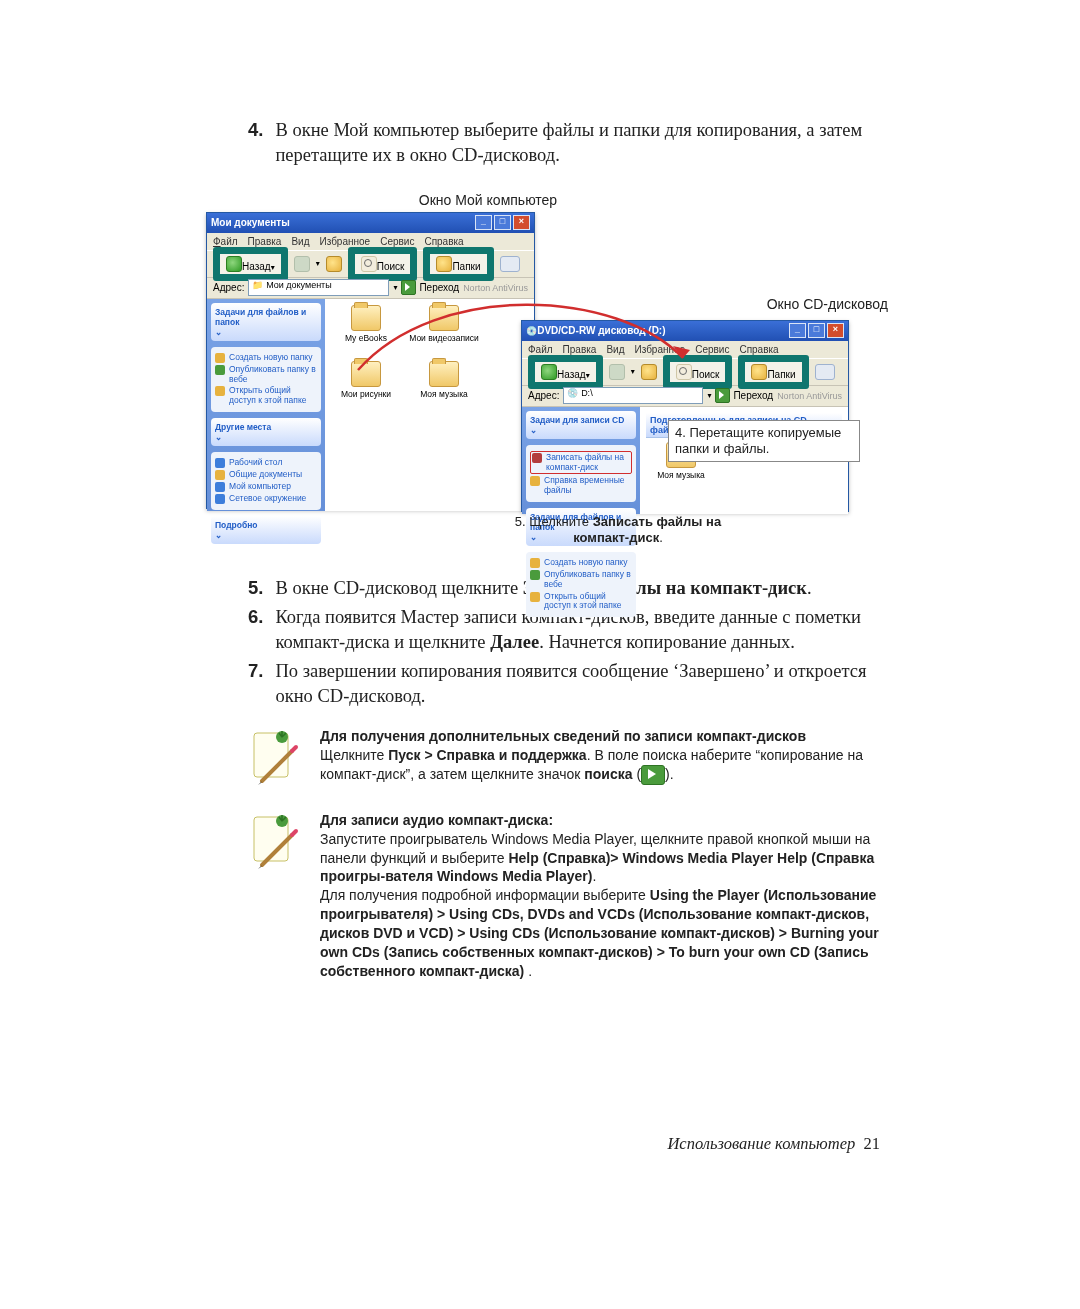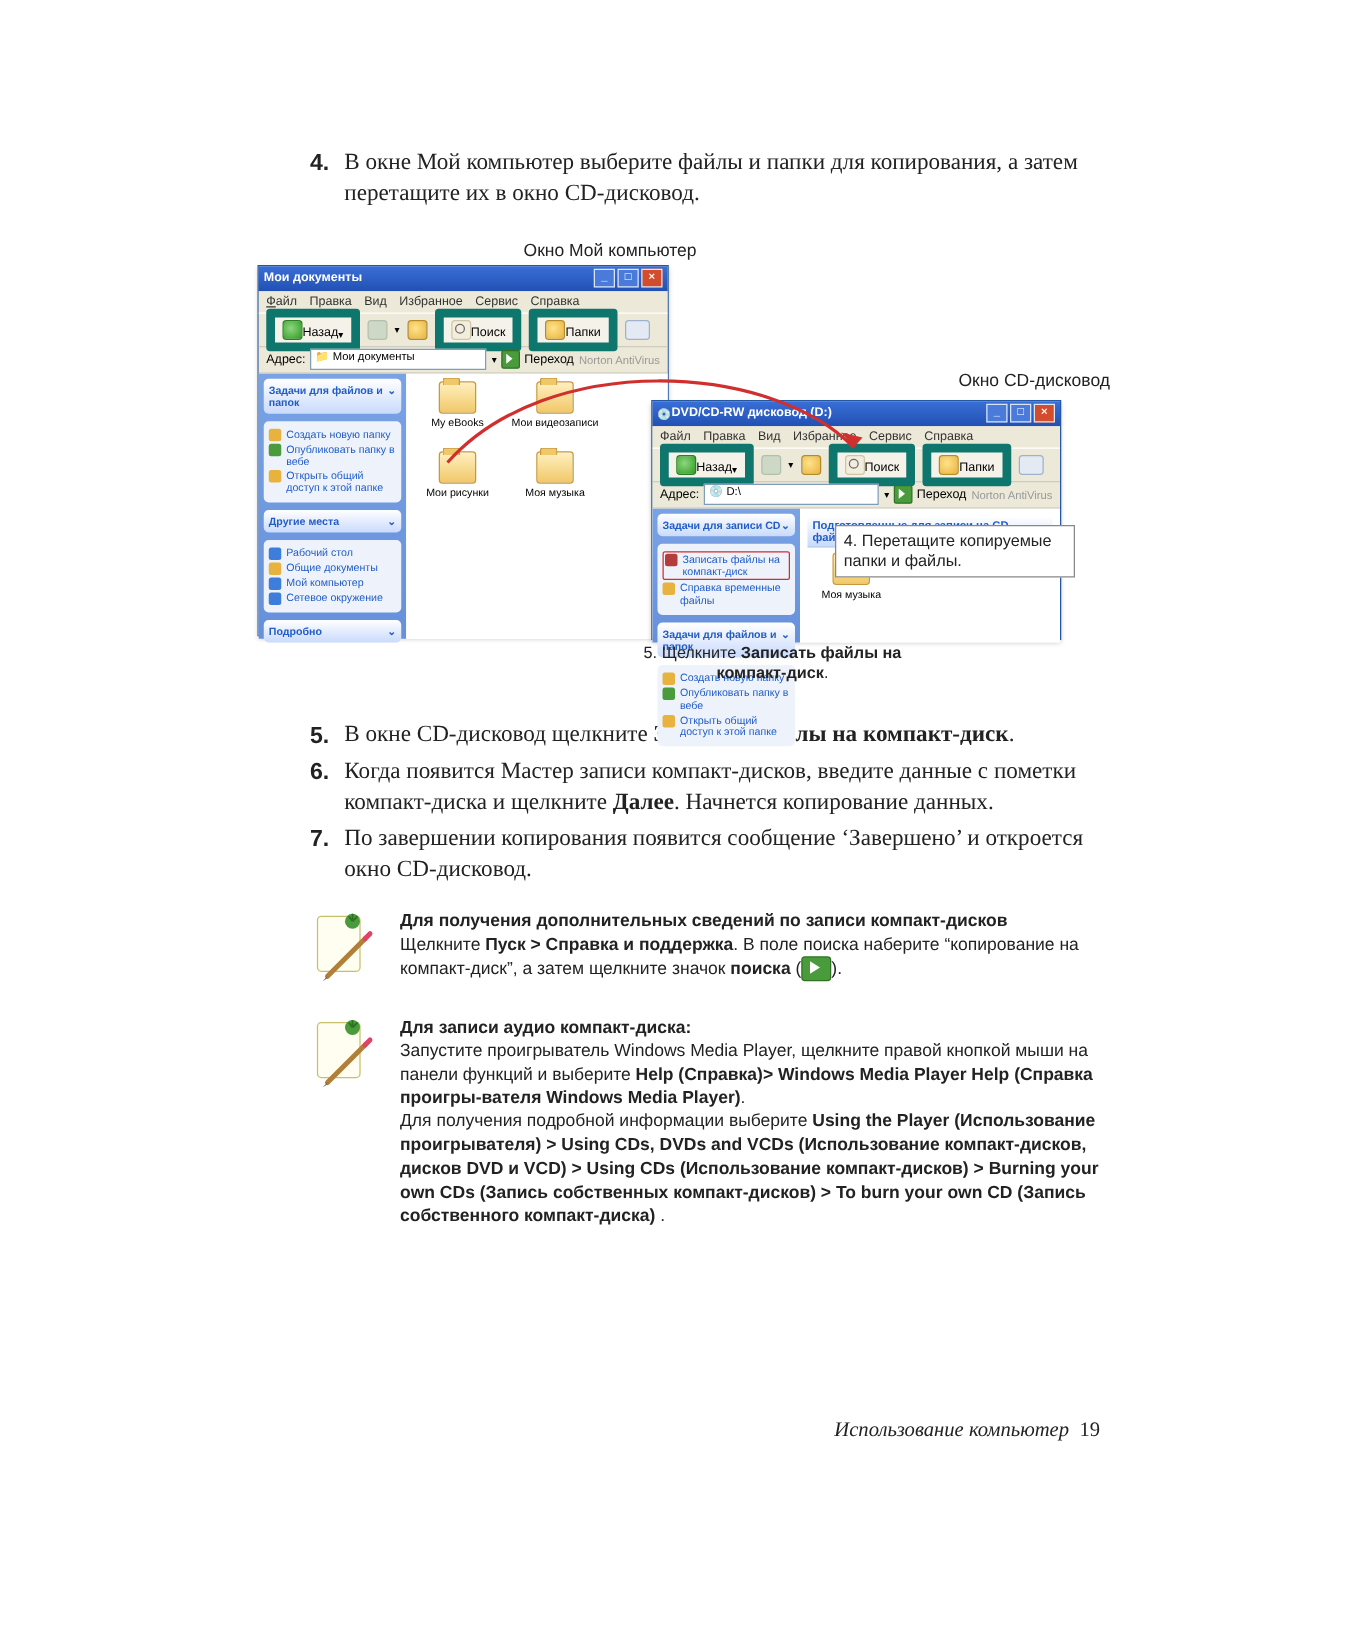--- a/index.html
+++ b/index.html
@@ -40,21 +40,21 @@
   .ico-search::after{content:"";position:absolute;left:2px;top:2px;width:6px;height:6px;border:1.5px solid #6a6a6a;border-radius:50%;}
   .ico-folders{background:radial-gradient(circle at 40% 40%,#ffe38a,#e7b23e);border:1px solid #b58b2a;}
   .addr-bar{height:20px;background:#ece9d8;display:flex;align-items:center;gap:4px;padding:0 6px;font-size:10px;border-bottom:1px solid #c7c3b5;}
   .addr-field{flex:1;height:15px;background:#fff;border:1px solid #7f9db9;font-size:9px;padding:0 3px;}
   .go-btn{display:flex;align-items:center;gap:3px;}
   .go-ico{width:13px;height:13px;background:#4a9b3c;border:1px solid #2e7324;border-radius:2px;position:relative;}
   .go-ico::after{content:"";position:absolute;left:3px;top:2px;border-left:5px solid #fff;border-top:4px solid transparent;border-bottom:4px solid transparent;}
   .norton{color:#999;font-size:9px;}
   .xp-body{display:flex;background:#fff;height:calc(100% - 83px);}
   .xp-side{width:110px;background:linear-gradient(#7aa3e6,#6690d9);padding:4px;display:flex;flex-direction:column;gap:6px;}
-  .side-panel{background:#eef3fb;border-radius:4px;padding:4px;font-size:8.5px;color:#215dc6;}
+  .side-panel{background:#eef3fb;border-radius:4px;padding:4px;font-size:8.5px;color:#215dc6;flex-direction:column;}
   .side-panel.hd{background:linear-gradient(#fff,#c9dafc);font-weight:bold;color:#215dc6;display:flex;justify-content:space-between;}
   .side-item{display:flex;gap:4px;align-items:flex-start;margin:2px 0;line-height:1.15;}
   .dot{width:10px;height:10px;border-radius:2px;background:#3d7edb;flex-shrink:0;}
   .dot.y{background:#e7b23e;}
   .dot.g{background:#4a9b3c;}
   .dot.r{background:#b33d3d;}
   .xp-content{flex:1;background:#fff;padding:6px;display:flex;flex-wrap:wrap;align-content:flex-start;gap:18px 8px;}
   .fitem{width:70px;display:flex;flex-direction:column;align-items:center;gap:2px;font-size:8.5px;text-align:center;}
   .folder-ico{width:28px;height:24px;background:linear-gradient(#fff0c0,#f0c868);border:1px solid #c7983f;border-radius:3px;position:relative;}
   .folder-ico::before{content:"";position:absolute;left:2px;top:-4px;width:12px;height:5px;background:#f0c868;border:1px solid #c7983f;border-bottom:none;border-radius:2px 2px 0 0;}
@@ -366,15 +366,15 @@
         </div>
         <div>
           <span>Для получения подробной информации выберите </span><span class="bold">Using the Player (Использование проигрывателя) &gt; Using CDs, DVDs and VCDs (Использование компакт-дисков, дисков DVD и VCD) &gt; Using CDs (Использование компакт-дисков) &gt; Burning your own CDs  (Запись собственных компакт-дисков) &gt; To burn your own CD  (Запись собственного компакт-диска) </span><span>.</span>
         </div>
       </div>
     </div>
 
   </div>
 
   <div class="footer">
-    <span class="italic">Использование компьютер</span>&nbsp;&nbsp;<span class="pg">19</span>
+    <span class="italic">Использование компьютер</span>&nbsp;&nbsp;<span class="pg">21</span>
   </div>
 </div>
 
 </body></html>

